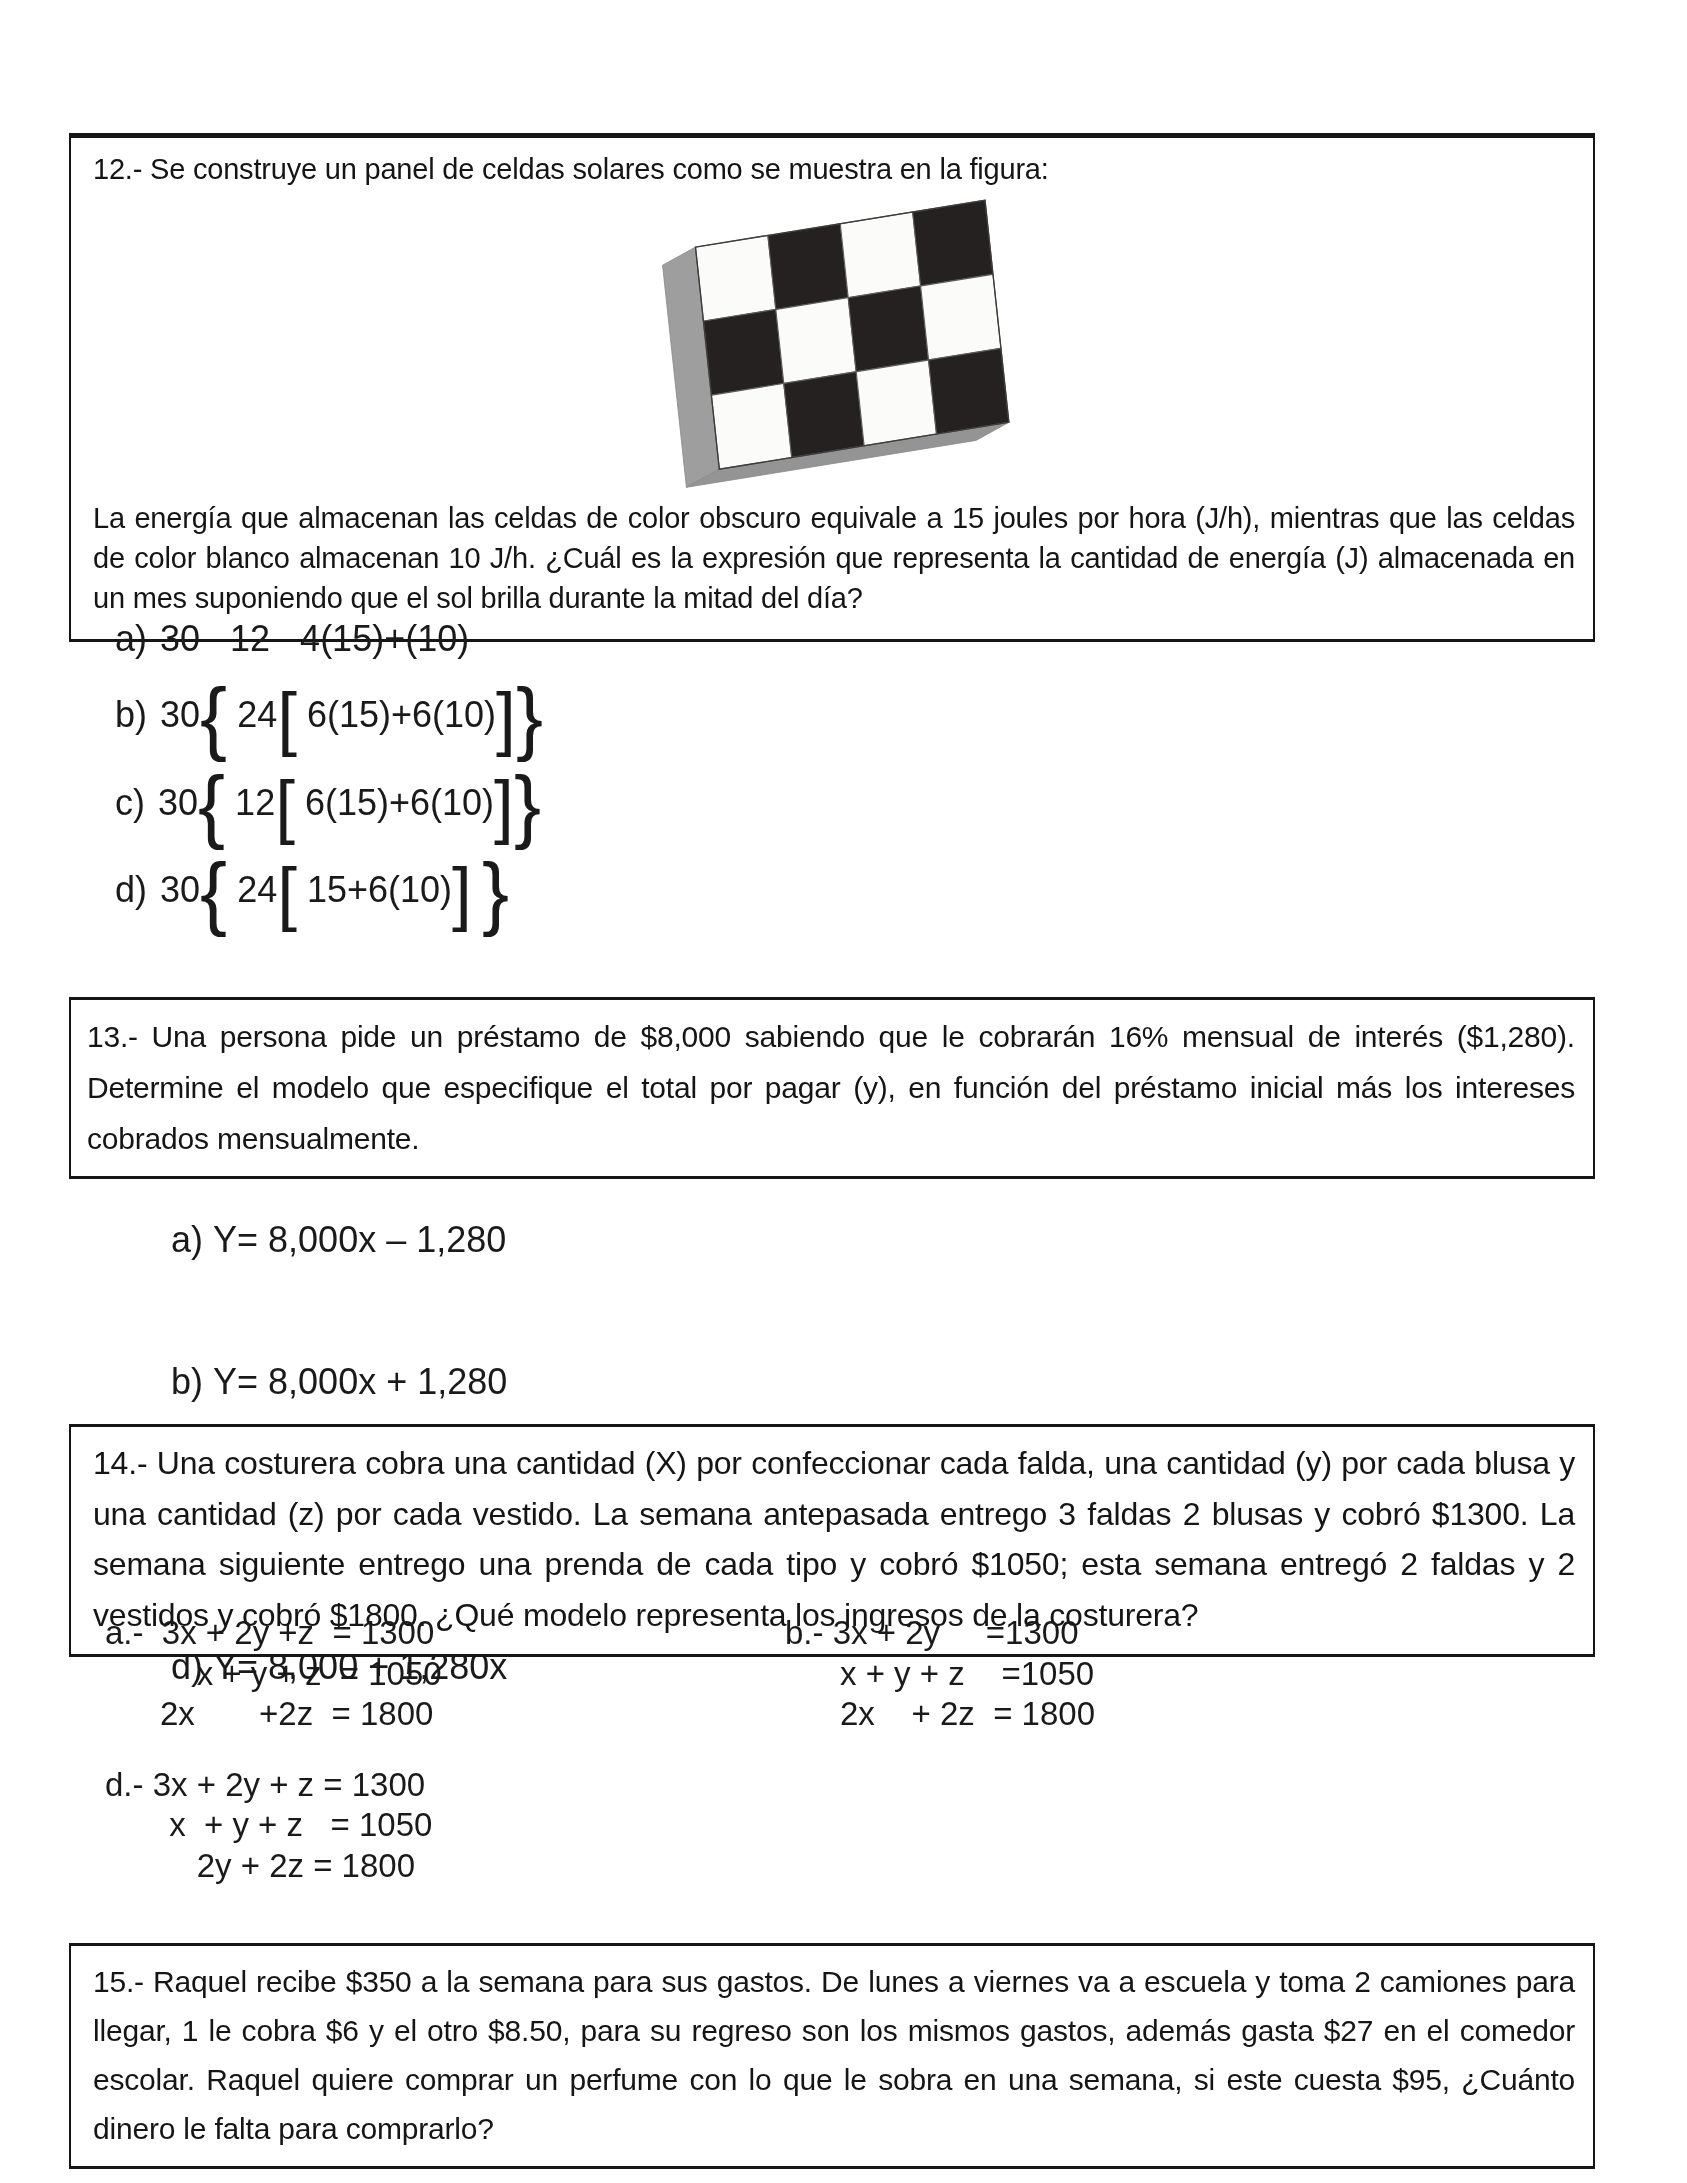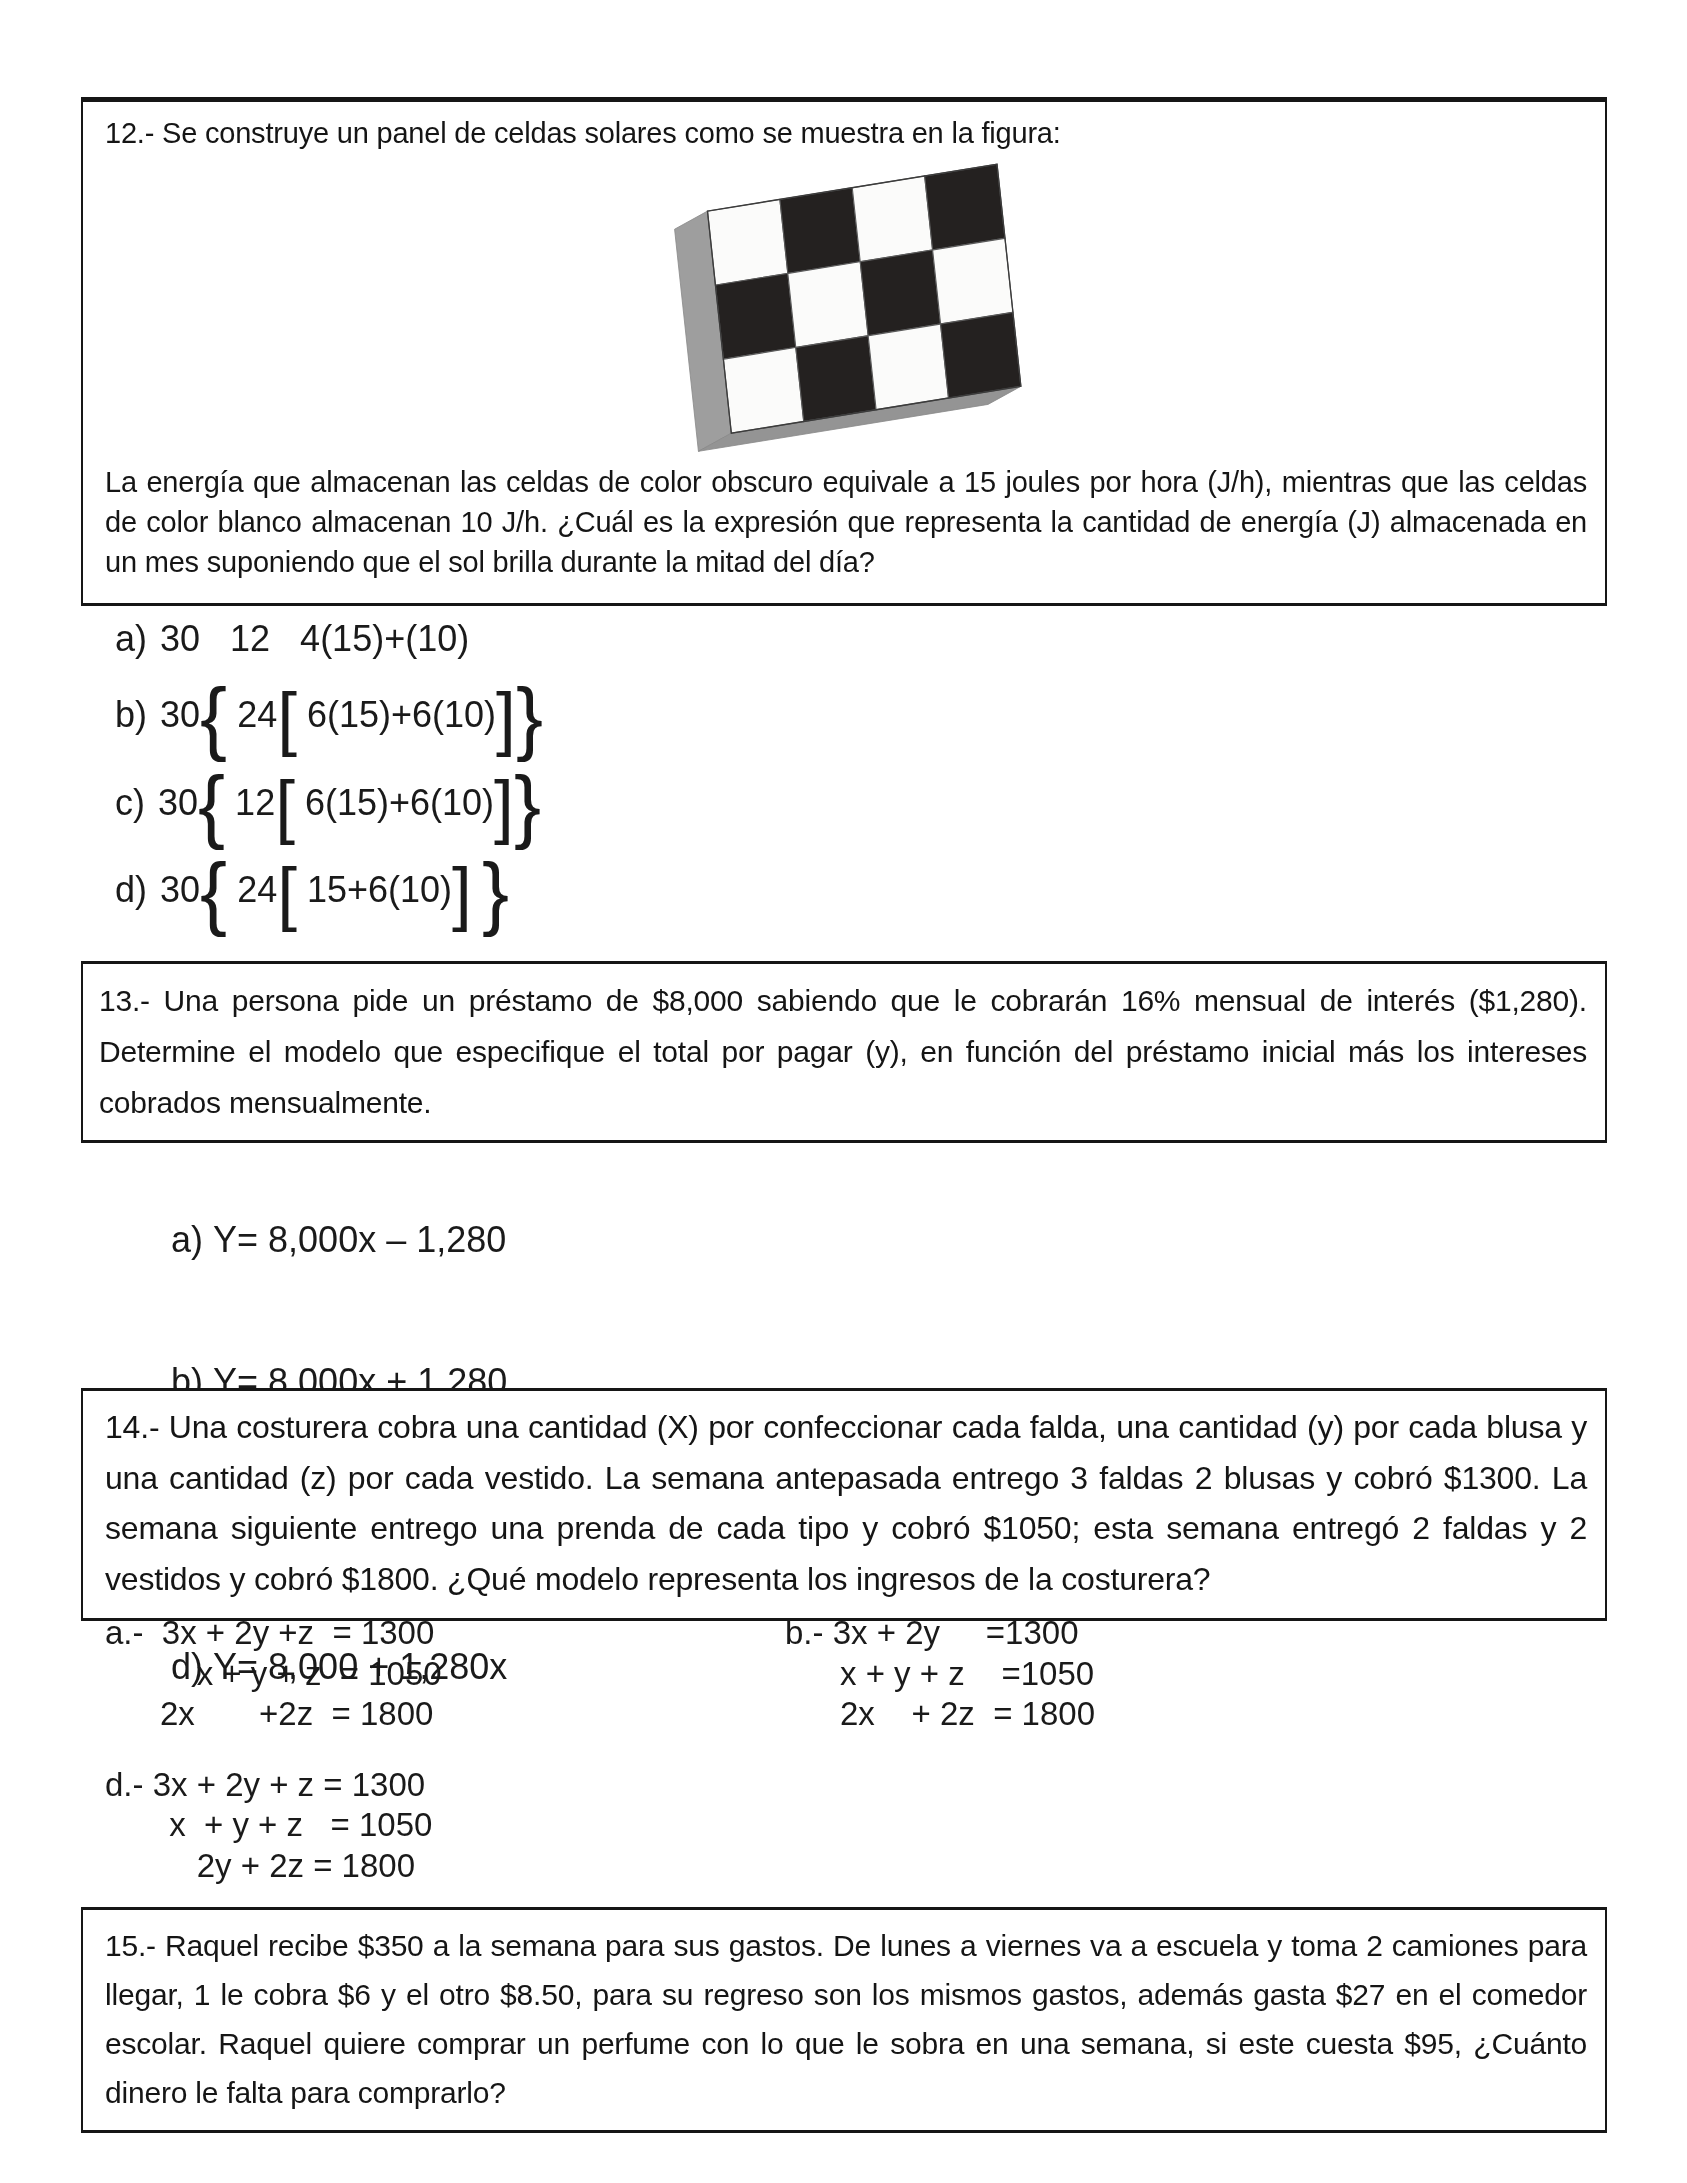--- a/index.html
+++ b/index.html
@@ -2,23 +2,23 @@
 <html style="font-size:13px"><head>
 <meta charset="utf-8">
 <style>
   html,body{ margin:0; padding:0; background:#ffffff; }
   .page{
     position:relative; width:1687px; height:2183px; background:#ffffff;
     color:#151515; font-family:"Liberation Sans","DejaVu Sans",sans-serif;
     overflow:hidden;
   }
   .qbox{
-    position:absolute; left:81px; width:1526px; box-sizing:border-box;
+    position:absolute; left:69px; width:1526px; box-sizing:border-box;
     border:3.3px solid #161616; border-left-width:2.5px; border-right-width:2.5px;
-    background:#ffffff; padding:10.7px 18px 12.4px 22px;
+    background:#ffffff; padding:10.7px 18px 12.4px 22px;margin-top:36px;
   }
   #q12-box{ top:97px; min-height:509px; border-top-width:5px; }
   #q13-box{ top:961px; min-height:171px;padding-left:16px; }
   #q14-box{ top:1388px; min-height:204px; }
   #q15-box{ top:1907px; min-height:207px; }
 
   .qtext{ margin:0; text-align:justify; font-size:29px; letter-spacing:-0.2px; }
   .lh-q12{ line-height:1.38; }
   .lh-q13{ font-size:30px; line-height:1.70; }
   .lh-q14{ font-size:32px; line-height:1.59; }

